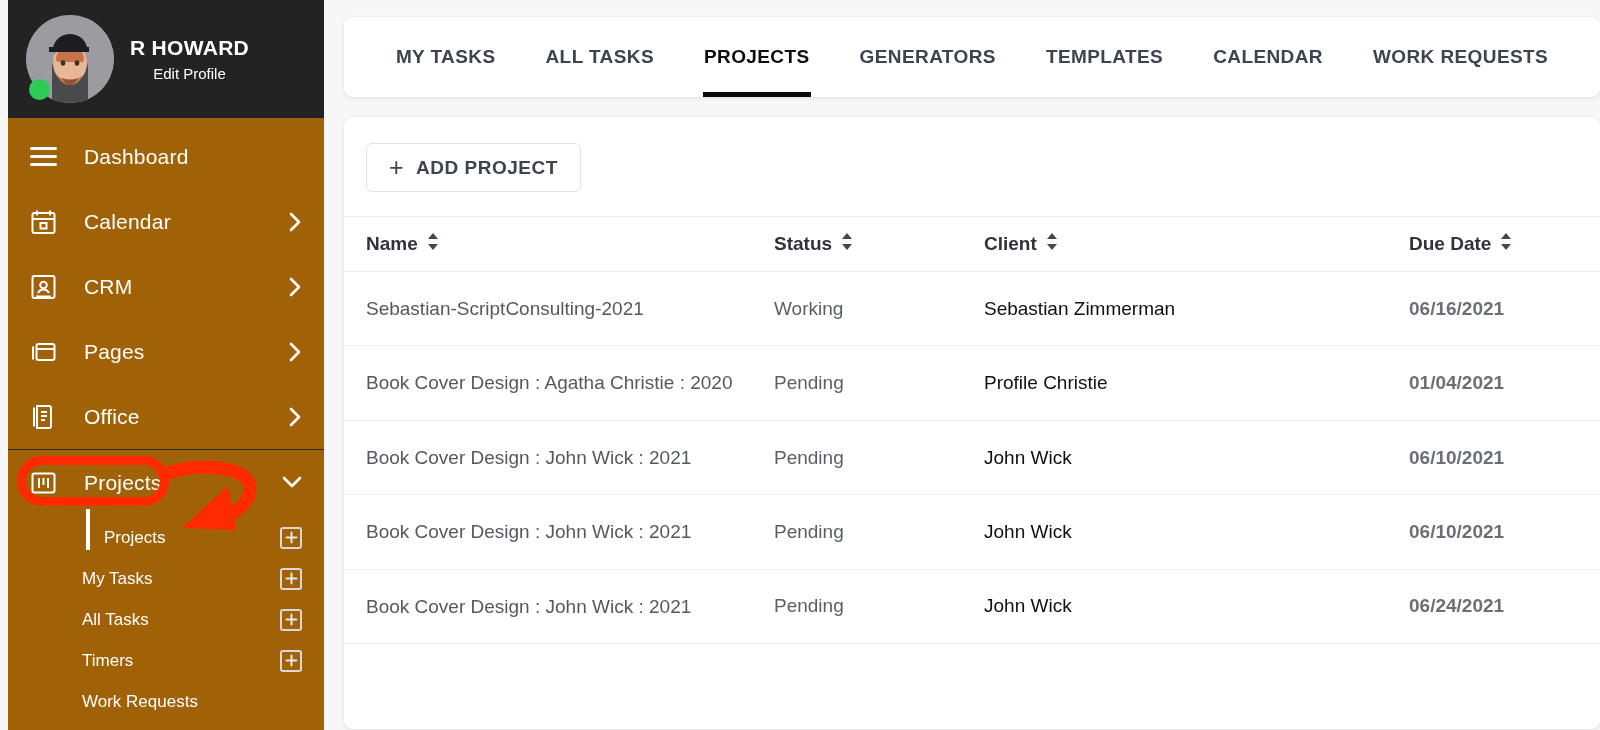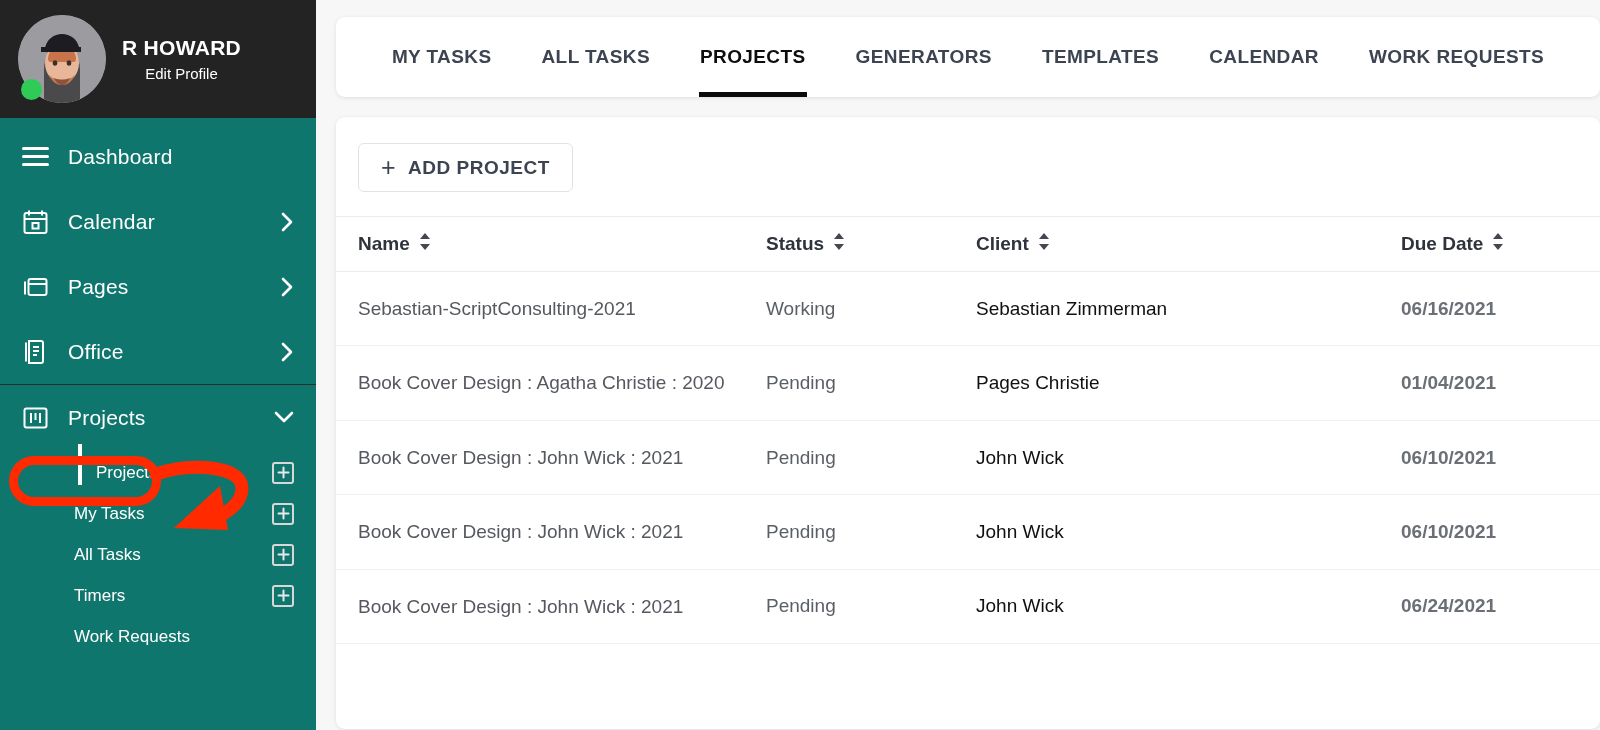--- a/index.html
+++ b/index.html
@@ -7,24 +7,25 @@
     width: 1600px; height: 730px;
     overflow: hidden;
     font-family: "Liberation Sans", sans-serif;
     background: #f7f7f7;
   }
   .app { display: flex; width: 1600px; height: 730px; position: relative; }
 
   
   .sidebar {
     width: 316px; height: 730px;
-    background: #0f766e;
+    background: #a16207;
     flex: 0 0 316px;
     position: relative;
     overflow: hidden;
+    margin-left: 8px;
   }
   .sb-header {
     height: 118px;
     background: #232323;
     display: flex; align-items: center;
     padding-left: 18px;
   }
   .avatar-wrap { position: relative; width: 88px; height: 88px; flex: 0 0 88px; }
   .avatar {
     width: 88px; height: 88px; border-radius: 50%;
@@ -46,20 +47,21 @@
     color: #ffffff; font-size: 15px; margin-top: 7px; line-height: 1.1; text-align: center;
   }
 
   .sb-nav { padding-top: 6px; }
   .nav-item {
     height: 65px;
     display: flex; align-items: center;
     padding: 0 22px 0 20px;
     color: #ffffff;
     position: relative;
+    gap: 8px;
   }
   .nav-item .ic {
     width: 30px; height: 30px; flex: 0 0 30px;
     display: flex; align-items: center; justify-content: center;
     margin-right: 18px;
   }
   .nav-item .lbl { font-size: 21px; letter-spacing: .2px; white-space: nowrap; }
   .nav-item .chev { margin-left: auto; display: flex; align-items: center; }
 
   .nav-sep { height: 1px; background: #2c2c2c; }
@@ -222,20 +224,35 @@
           </svg>
         </span>
         <span class="lbl">Calendar</span>
         <span class="chev">
           <svg width="13" height="20" viewBox="0 0 13 20" fill="none" stroke="#fff" stroke-width="2.6" stroke-linecap="round" stroke-linejoin="round">
               <path d="M2 2l8 8-8 8"></path>
             </svg>
         </span>
       </div>
 
+      <div class="nav-item">
+        <span class="ic">
+          <svg width="25" height="26" viewBox="0 0 25 26" fill="none" stroke="#fff" stroke-width="2">
+            <rect x="1.5" y="2" width="22" height="22" rx="2"></rect>
+              <circle cx="12.5" cy="11" r="3.3"></circle>
+              <path d="M7 19c1.3-2.6 3.3-3.6 5.5-3.6S16.7 16.4 18 19M5 22.5h15"></path>
+          </svg>
+        </span>
+        <span class="lbl">CRM</span>
+        <span class="chev">
+          <svg width="13" height="20" viewBox="0 0 13 20" fill="none" stroke="#fff" stroke-width="2.6" stroke-linecap="round" stroke-linejoin="round">
+              <path d="M2 2l8 8-8 8"></path>
+            </svg>
+        </span>
+      </div>
 
       <div class="nav-item">
         <span class="ic">
           <svg width="26" height="24" viewBox="0 0 26 24" fill="none" stroke="#fff" stroke-width="2">
             <rect x="6.5" y="4" width="18" height="16" rx="2"></rect>
               <path d="M6.5 9h18M3 6.5v13"></path>
           </svg>
         </span>
         <span class="lbl">Pages</span>
         <span class="chev">
@@ -423,21 +440,21 @@
         <tbody>
           <tr>
             <td class="c-name">Sebastian-ScriptConsulting-2021</td>
             <td class="c-status">Working</td>
             <td class="c-client">Sebastian Zimmerman</td>
             <td class="c-due">06/16/2021</td>
           </tr>
           <tr>
             <td class="c-name">Book Cover Design : Agatha Christie : 2020</td>
             <td class="c-status">Pending</td>
-            <td class="c-client">Pages Christie</td>
+            <td class="c-client">Profile Christie</td>
             <td class="c-due">01/04/2021</td>
           </tr>
           <tr>
             <td class="c-name">Book Cover Design : John Wick : 2021</td>
             <td class="c-status">Pending</td>
             <td class="c-client">John Wick</td>
             <td class="c-due">06/10/2021</td>
           </tr>
           <tr>
             <td class="c-name">Book Cover Design : John Wick : 2021</td>

